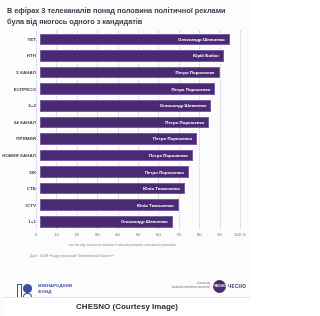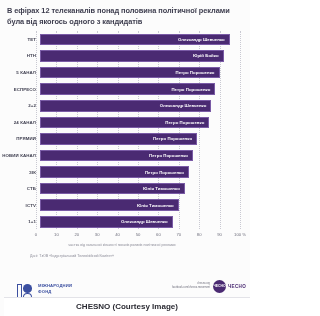--- a/index.html
+++ b/index.html
@@ -189,21 +189,21 @@
     font-weight:bold;
     color:#2b2b33;
     padding:4px 0 5px 0;
   }
 </style>
 </head>
 <body>
 
 <div class="card">
 
-  <div class="title">В ефірах 12 телеканалів понад половина політичної реклами була від якогось одного з кандидатів</div>
+  <div class="title">В ефірах 3 телеканалів понад половина політичної реклами була від якогось одного з кандидатів</div>
 
   <div class="plot">
     <div class="grid" id="gridlines">
         <div class="gline" style="left: 36px;"></div>
         <div class="gline" style="left: 56.4px;"></div>
         <div class="gline" style="left: 76.8px;"></div>
         <div class="gline" style="left: 97.2px;"></div>
         <div class="gline" style="left: 117.6px;"></div>
         <div class="gline" style="left: 138px;"></div>
         <div class="gline" style="left: 158.4px;"></div>

